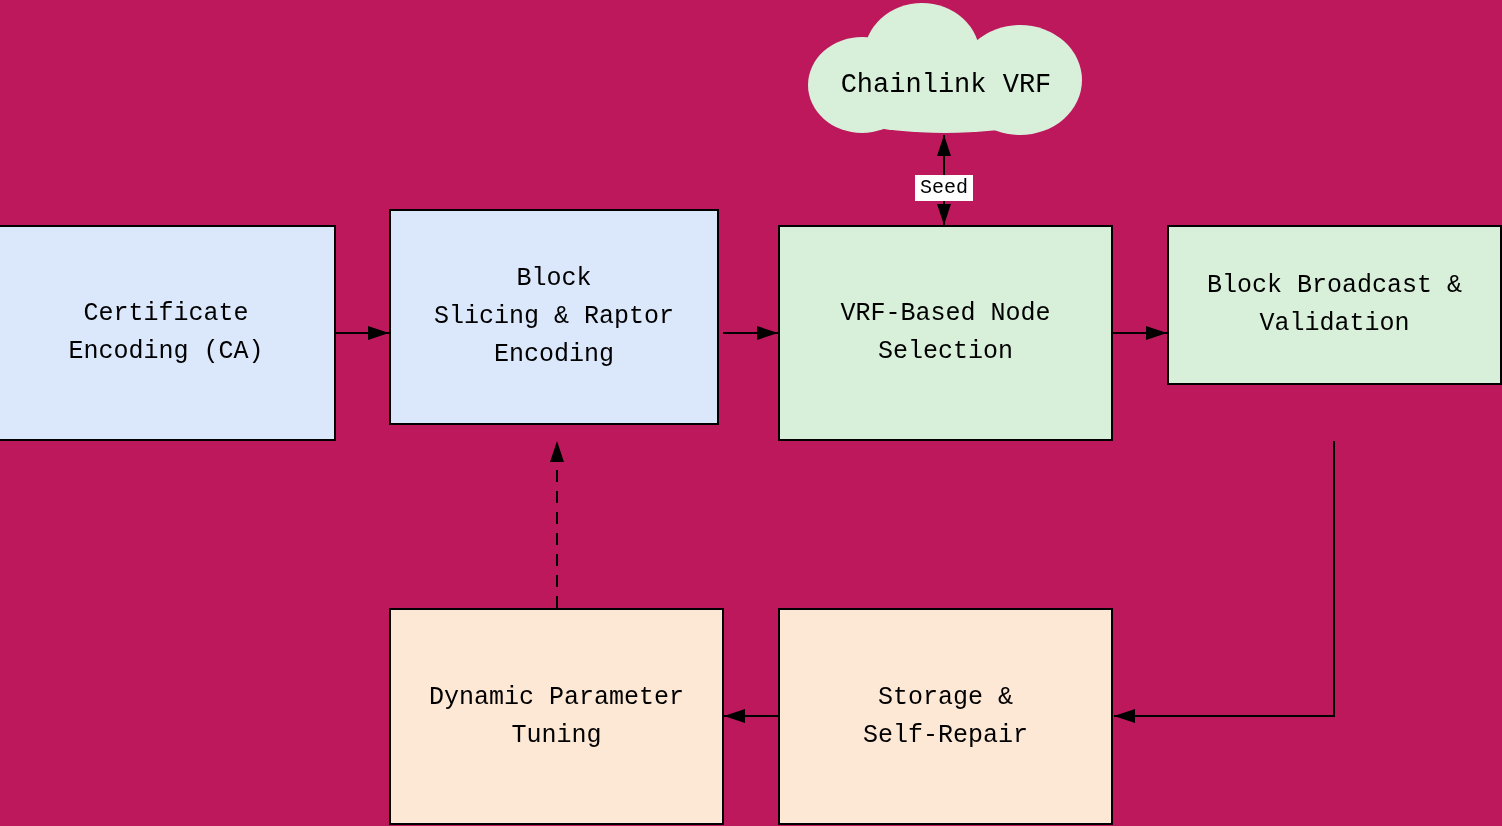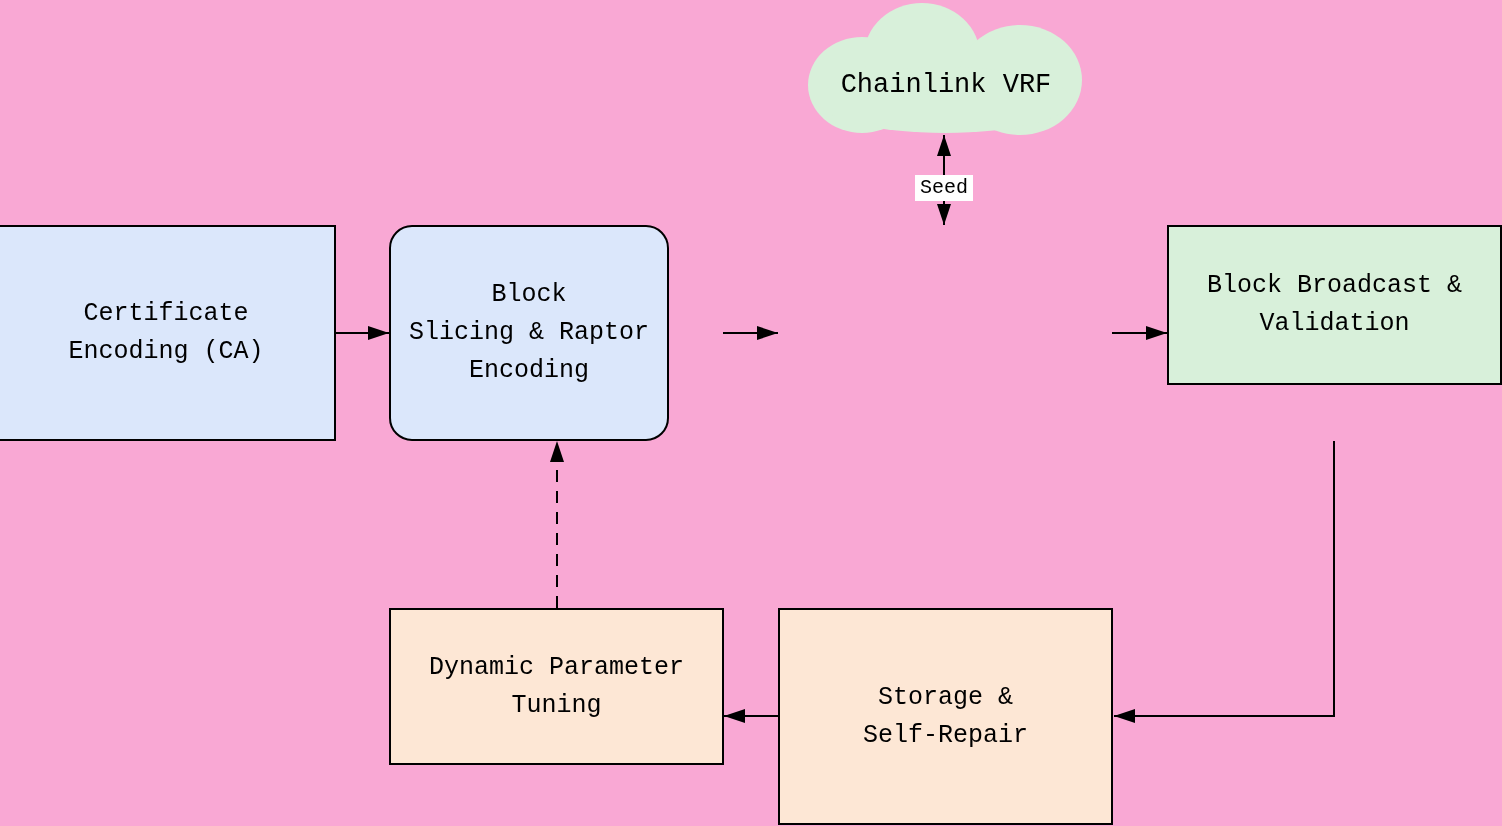--- a/index.html
+++ b/index.html
@@ -4,21 +4,21 @@
 <style>
   html, body {
     margin: 0;
     padding: 0;
     background: #ffffff;
   }
   .canvas {
     position: relative;
     width: 1502px;
     height: 826px;
-    background: #f9a8d4;
+    background: #be185d;
     overflow: hidden;
     font-family: "Liberation Mono", "DejaVu Sans Mono", monospace;
   }
   .connector-layer {
     position: absolute;
     left: 0;
     top: 0;
     width: 1502px;
     height: 826px;
   }
@@ -29,24 +29,24 @@
     display: flex;
     align-items: center;
     justify-content: center;
     text-align: center;
     white-space: pre-line;
     font-size: 25px;
     line-height: 38px;
     color: #000000;
   }
   .node-ca        { left: -4px;   top: 225px; width: 340px; height: 216px; }
-  .node-slicing   { left: 389px;  top: 225px; width: 280px; height: 216px; border-radius: 23px; }
+  .node-slicing   { left: 389px;  top: 209px; width: 330px; height: 216px; }
   .node-vrf       { left: 778px;  top: 225px; width: 335px; height: 216px; }
   .node-broadcast { left: 1167px; top: 225px; width: 335px; height: 160px; }
-  .node-tuning    { left: 389px;  top: 608px; width: 335px; height: 157px; align-items: center; }
+  .node-tuning    { left: 389px;  top: 608px; width: 335px; height: 217px; align-items: center; }
   .node-storage   { left: 778px;  top: 608px; width: 335px; height: 217px; }
   .cloud-label {
     position: absolute;
     left: 806px;
     top: 66px;
     width: 280px;
     text-align: center;
     font-size: 27px;
     line-height: 38px;
     color: #000000;
@@ -101,20 +101,24 @@
     <span>Certificate
 Encoding (CA)</span>
   </div>
 
   <div class="node node-slicing" style="background-color: rgb(219, 231, 251);">
     <span>Block
 Slicing &amp; Raptor
 Encoding</span>
   </div>
 
+  <div class="node node-vrf" style="background-color: rgb(216, 240, 218);">
+    <span>VRF-Based Node
+Selection</span>
+  </div>
 
   <div class="node node-broadcast" style="background-color: rgb(216, 240, 218);">
     <span>Block Broadcast &amp;
 Validation</span>
   </div>
 
   <div class="node node-tuning" style="background-color: rgb(253, 231, 213);">
     <span>Dynamic Parameter
 Tuning</span>
   </div>

